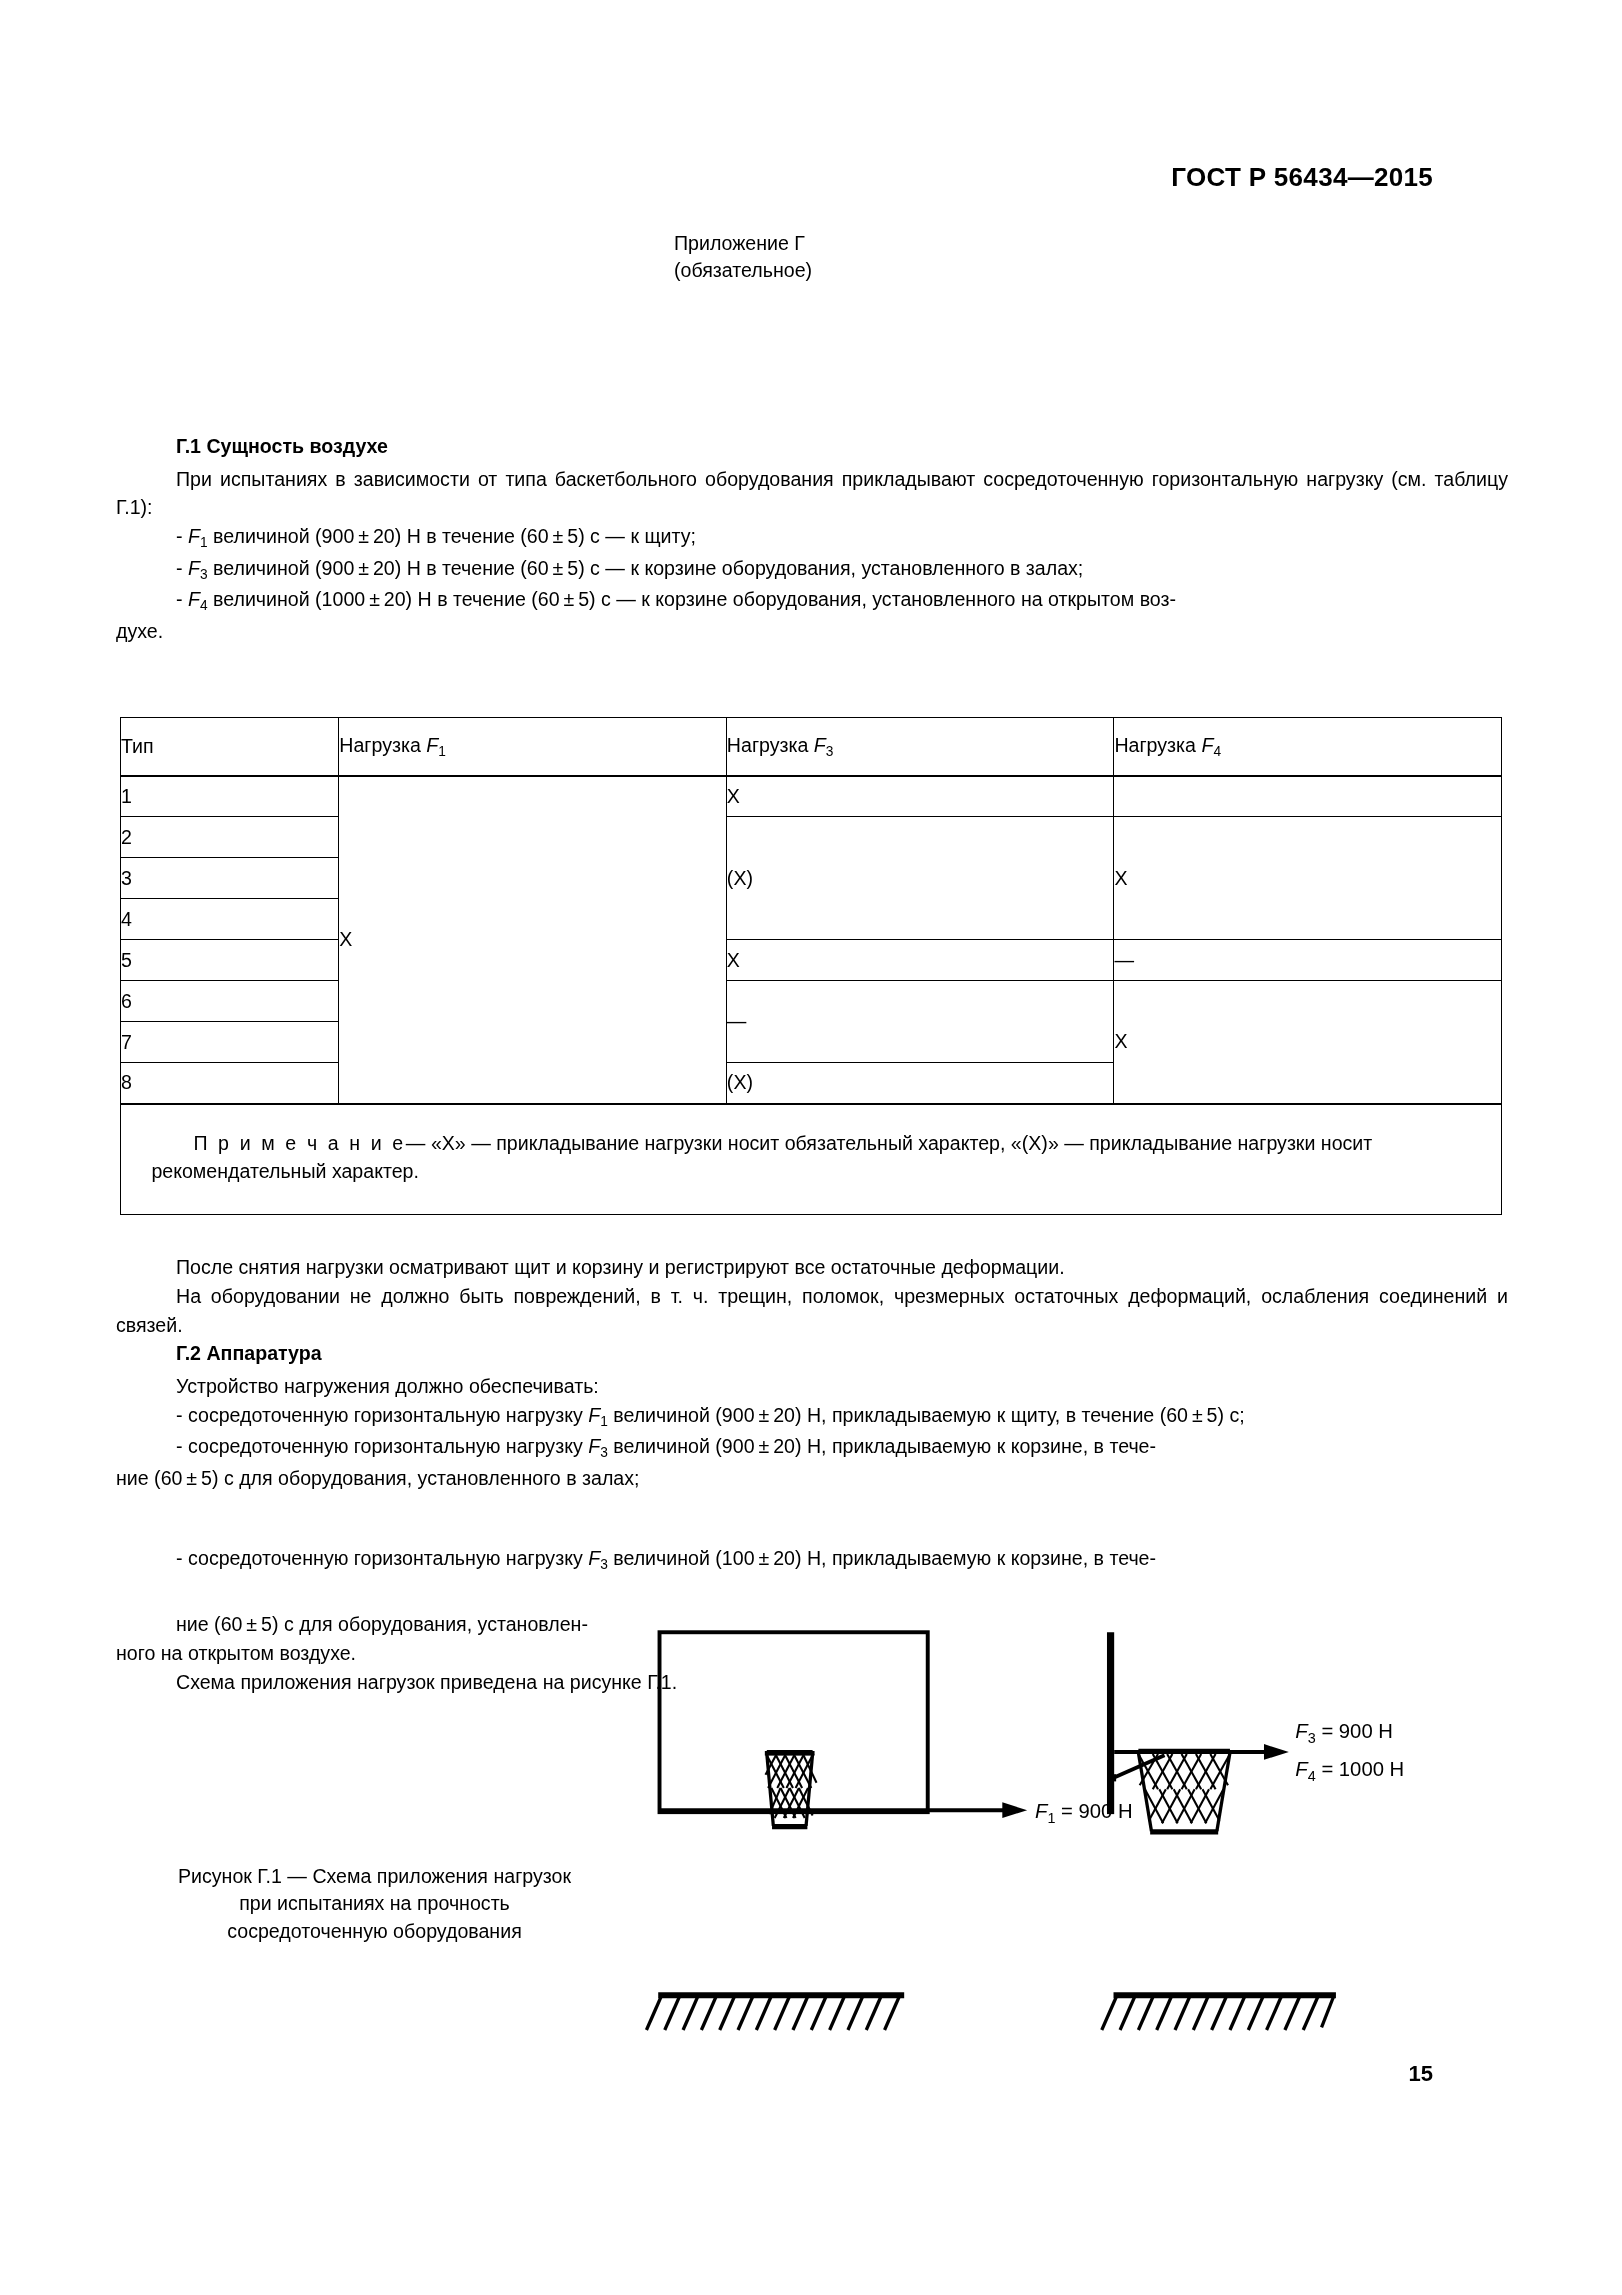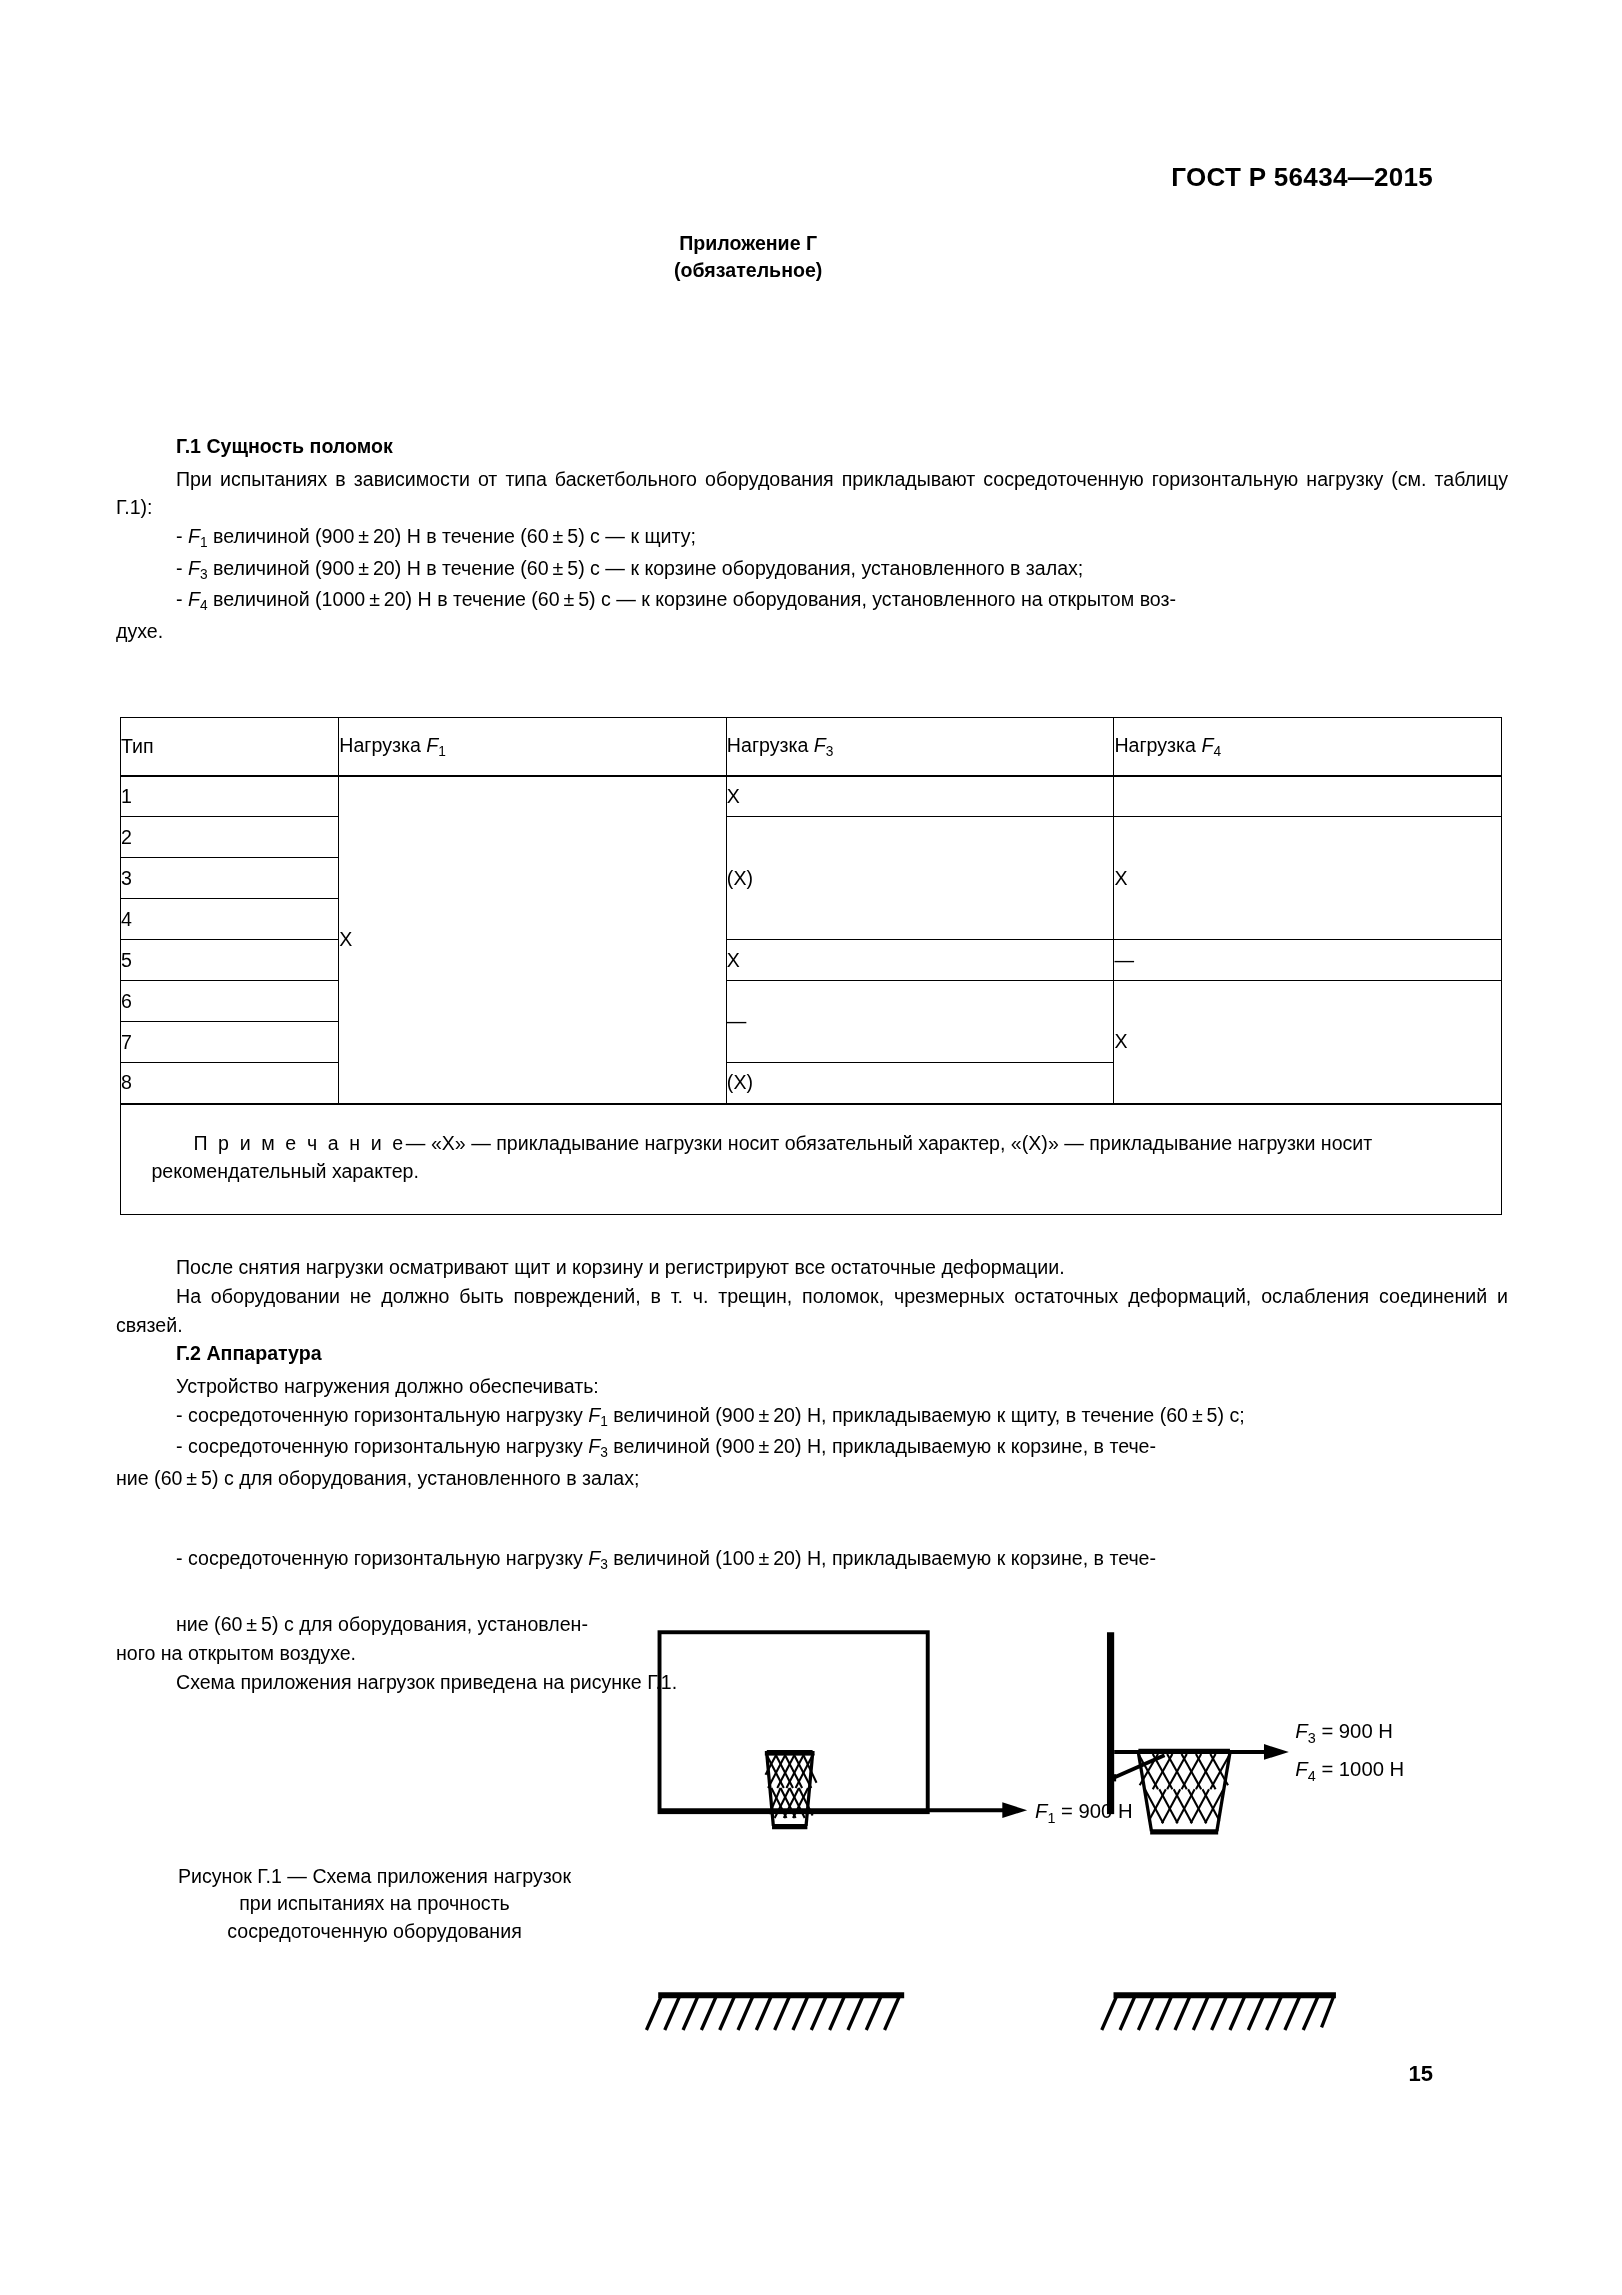--- a/index.html
+++ b/index.html
@@ -31,23 +31,22 @@
     letter-spacing: 0.3px;
     white-space: nowrap;
   }
 
   
   .annex-block {
     position: absolute;
     top: 230px;
     left: 674px;
     font-size: 19.6px;
-    font-weight: bold;
+    font-weight: normal;
     line-height: 1.36;
-    text-align: center;
   }
 
   .annex-title {
     position: absolute;
     top: 376px;
     left: 0;
     width: 1623px;
     text-align: center;
     font-size: 22px;
     font-weight: bold;
@@ -189,21 +188,21 @@
 
   <div class="doc-header">ГОСТ Р 56434—2015</div>
 
   <div class="annex-block">
     <div>Приложение Г</div>
     <div>(обязательное)</div>
   </div>
 
 
   <div class="content">
-    <div class="sec-head">Г.1  Сущность поломок</div>
+    <div class="sec-head">Г.1  Сущность воздухе</div>
 
     <p class="para">При испытаниях в зависимости от типа баскетбольного оборудования прикладывают сосредоточенную горизонтальную нагрузку (см.&nbsp;таблицу Г.1):</p>
 
     <p class="bullet">- <i class="var">F</i><span class="sub">1</span> величиной (900 ± 20) Н в течение (60 ± 5) с — к щиту;</p>
     <p class="bullet">- <i class="var">F</i><span class="sub">3</span> величиной (900 ± 20) Н в течение (60 ± 5) с — к корзине оборудования, установленного в залах;</p>
     <p class="bullet">- <i class="var">F</i><span class="sub">4</span> величиной (1000 ± 20) Н в течение (60 ± 5) с — к корзине оборудования, установленного на открытом воз-<br>духе.</p>
   </div>
 
 
   <table class="loads-table">

